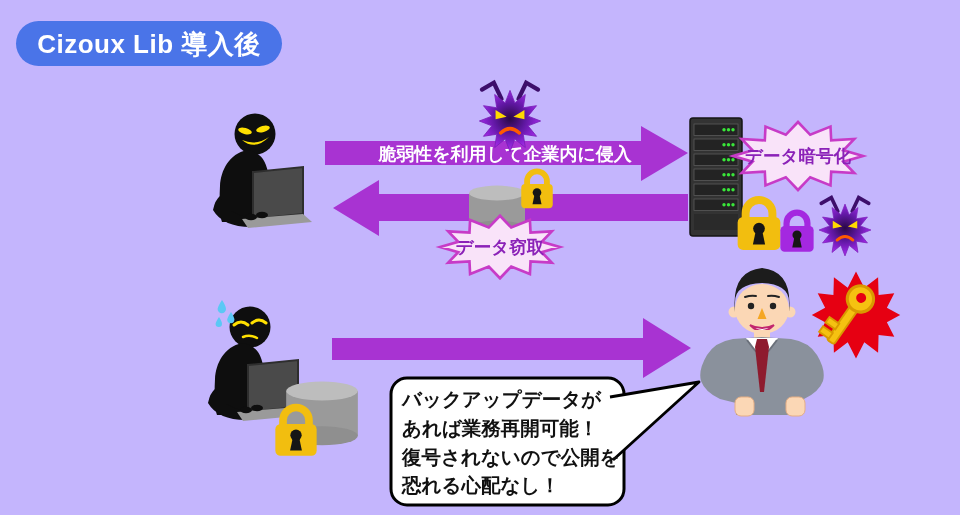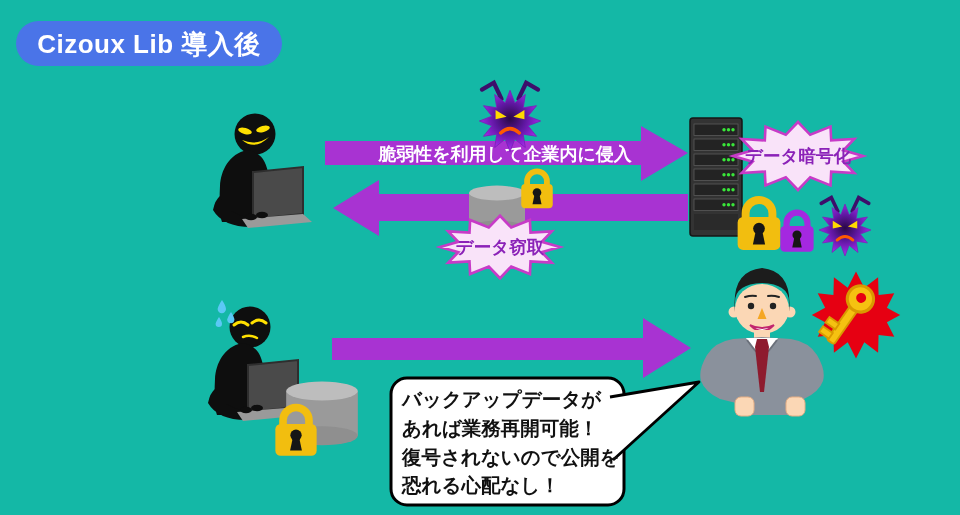--- a/index.html
+++ b/index.html
@@ -1,16 +1,16 @@
 <!DOCTYPE html>
 <html><head>
 <meta charset="utf-8">
 <style>
   html,body{margin:0;padding:0;background:#ffffff;}
-  .stage{position:relative;width:960px;height:515px;background:#14b8a6;overflow:hidden;}
+  .stage{position:relative;width:960px;height:515px;background:#c4b5fd;overflow:hidden;}
   svg{display:block;}
   text{font-family:"Liberation Sans","DejaVu Sans",sans-serif;}
   .badge-label{fill:#ffffff;font-size:26px;font-weight:bold;letter-spacing:0.5px;}
   .arrow-label{fill:#ffffff;font-size:18px;font-weight:bold;}
   .burst-label{font-size:17.5px;font-weight:bold;}
   .speech-line{fill:#111111;font-size:19.5px;font-weight:bold;}
 </style>
 </head>
 <body>
 

